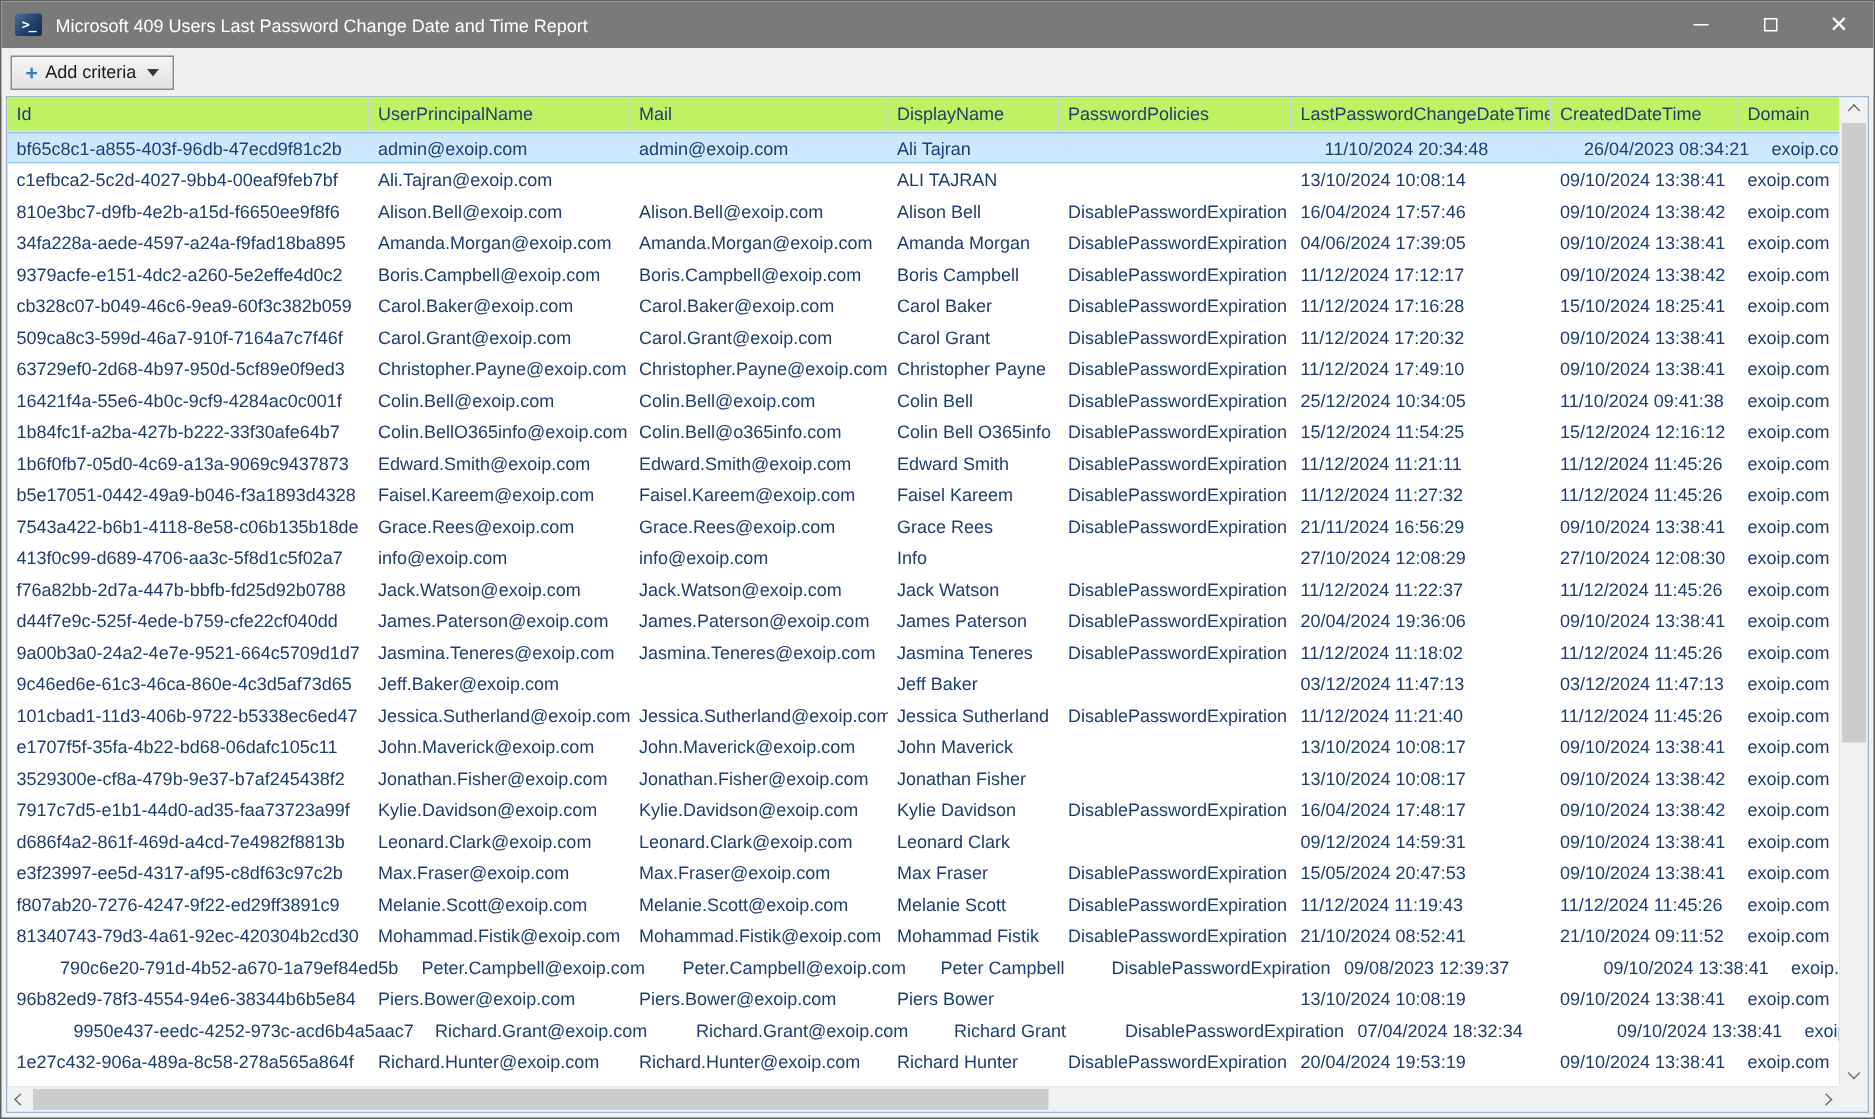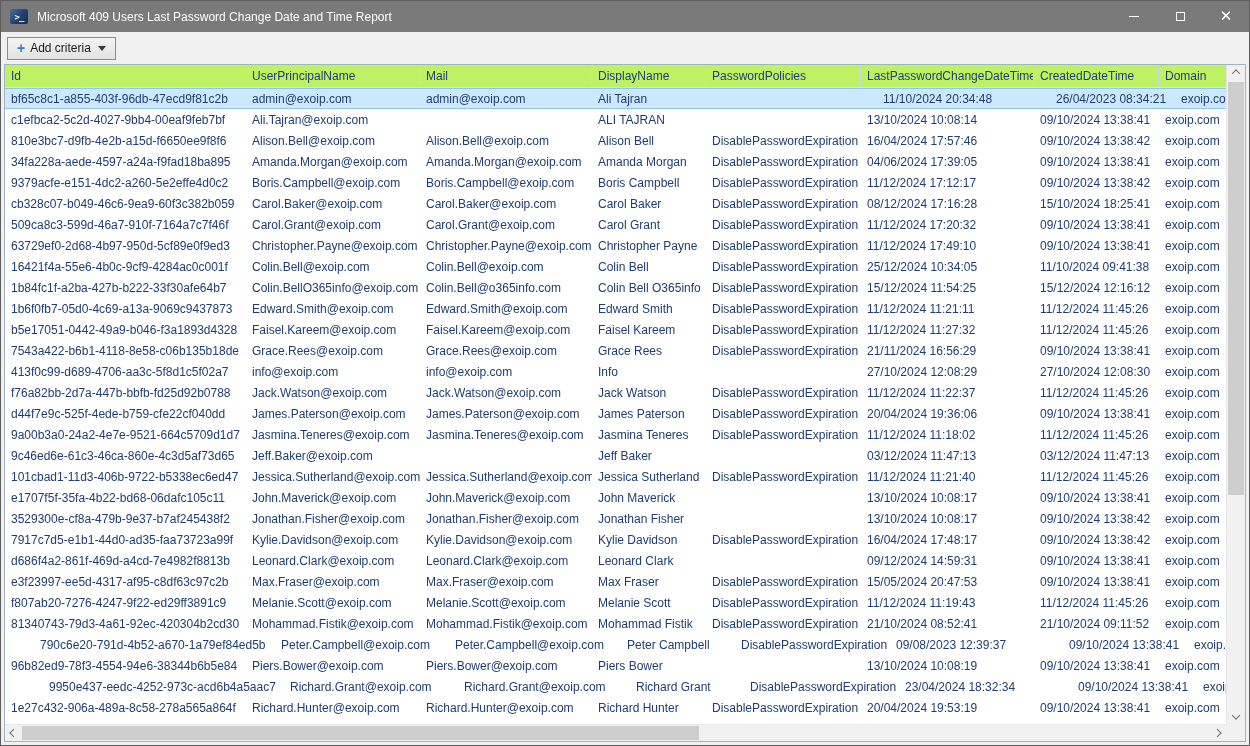--- a/index.html
+++ b/index.html
@@ -170,21 +170,21 @@
               <div class="gcell" style="width: 173px;">11/12/2024 17:12:17</div>
               <div class="gcell" style="width: 125px;">09/10/2024 13:38:42</div>
               <div class="gcell" style="width: 68px;">exoip.com</div>
             </div>
             <div class="grow">
               <div class="gcell" style="width: 241px;">cb328c07-b049-46c6-9ea9-60f3c382b059</div>
               <div class="gcell" style="width: 174px;">Carol.Baker@exoip.com</div>
               <div class="gcell" style="width: 172px;">Carol.Baker@exoip.com</div>
               <div class="gcell" style="width: 114px;">Carol Baker</div>
               <div class="gcell" style="width: 155px;">DisablePasswordExpiration</div>
-              <div class="gcell" style="width: 173px;">08/12/2024 17:16:28</div>
+              <div class="gcell" style="width: 173px;">11/12/2024 17:16:28</div>
               <div class="gcell" style="width: 125px;">15/10/2024 18:25:41</div>
               <div class="gcell" style="width: 68px;">exoip.com</div>
             </div>
             <div class="grow">
               <div class="gcell" style="width: 241px;">509ca8c3-599d-46a7-910f-7164a7c7f46f</div>
               <div class="gcell" style="width: 174px;">Carol.Grant@exoip.com</div>
               <div class="gcell" style="width: 172px;">Carol.Grant@exoip.com</div>
               <div class="gcell" style="width: 114px;">Carol Grant</div>
               <div class="gcell" style="width: 155px;">DisablePasswordExpiration</div>
               <div class="gcell" style="width: 173px;">11/12/2024 17:20:32</div>
@@ -400,21 +400,21 @@
               <div class="gcell" style="width: 173px;">13/10/2024 10:08:19</div>
               <div class="gcell" style="width: 125px;">09/10/2024 13:38:41</div>
               <div class="gcell" style="width: 68px;">exoip.com</div>
             </div>
             <div class="grow">
               <div class="gcell" style="width: 241px; margin-left: 38px;">9950e437-eedc-4252-973c-acd6b4a5aac7</div>
               <div class="gcell" style="width: 174px;">Richard.Grant@exoip.com</div>
               <div class="gcell" style="width: 172px;">Richard.Grant@exoip.com</div>
               <div class="gcell" style="width: 114px;">Richard Grant</div>
               <div class="gcell" style="width: 155px;">DisablePasswordExpiration</div>
-              <div class="gcell" style="width: 173px;">23/04/2024 18:32:34</div>
+              <div class="gcell" style="width: 173px;">07/04/2024 18:32:34</div>
               <div class="gcell" style="width: 125px;">09/10/2024 13:38:41</div>
               <div class="gcell" style="width: 68px;">exoip.com</div>
             </div>
             <div class="grow">
               <div class="gcell" style="width: 241px;">1e27c432-906a-489a-8c58-278a565a864f</div>
               <div class="gcell" style="width: 174px;">Richard.Hunter@exoip.com</div>
               <div class="gcell" style="width: 172px;">Richard.Hunter@exoip.com</div>
               <div class="gcell" style="width: 114px;">Richard Hunter</div>
               <div class="gcell" style="width: 155px;">DisablePasswordExpiration</div>
               <div class="gcell" style="width: 173px;">20/04/2024 19:53:19</div>

